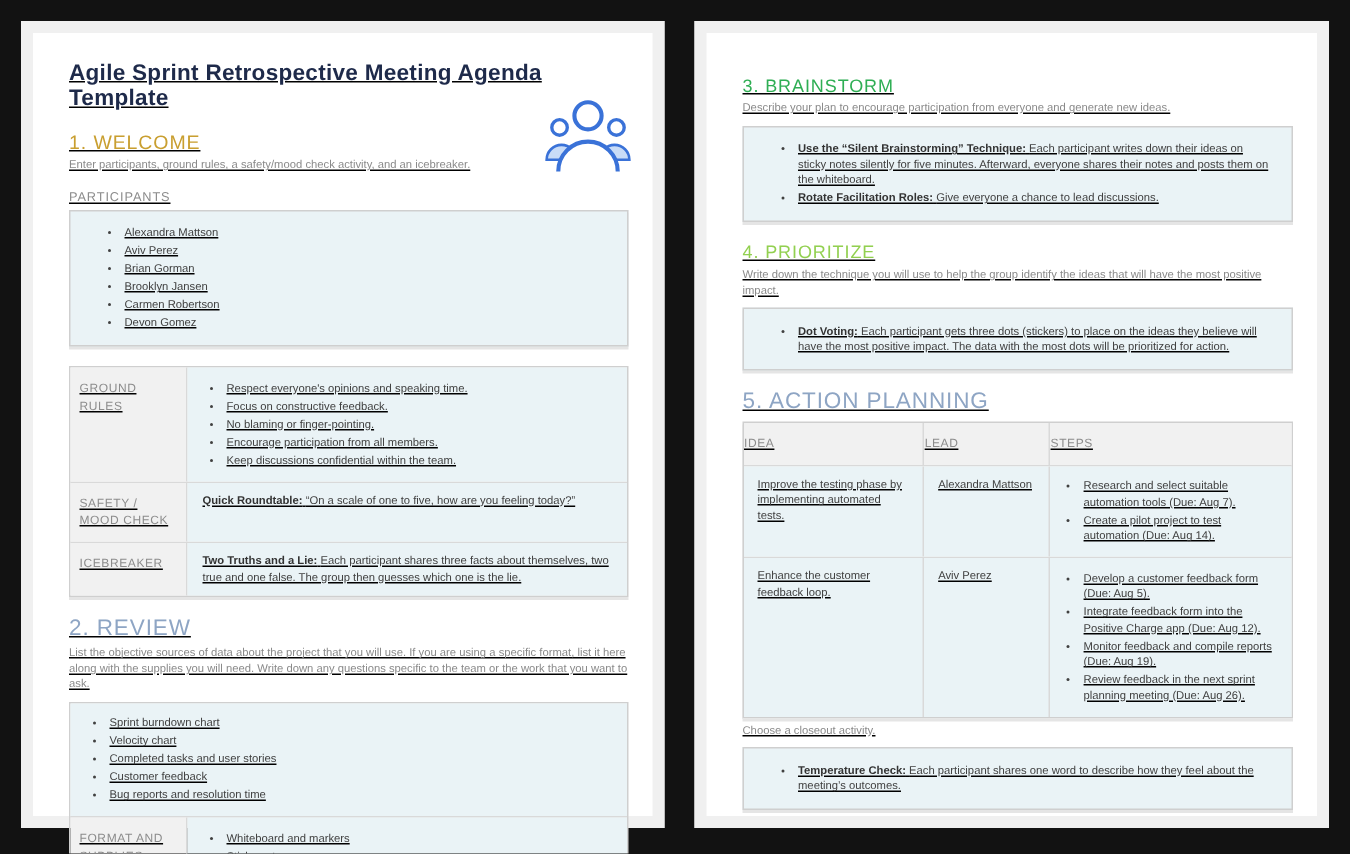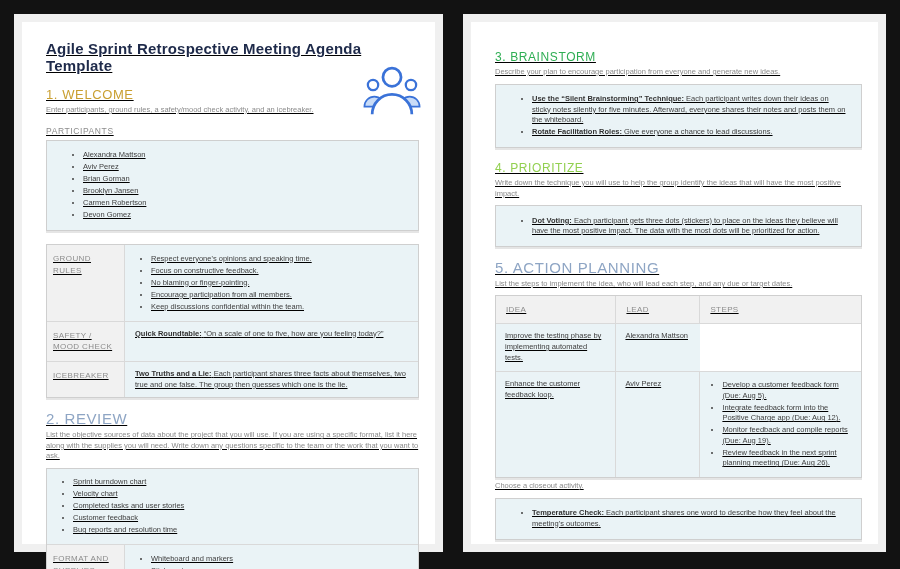--- a/index.html
+++ b/index.html
@@ -44,21 +44,21 @@
   .mt13{margin-top:13px;} .mt12{margin-top:12px;} .mt9{margin-top:9px;} .mt24{margin-top:24px;} .mt6{margin-top:6px;}
   
   .atable{border:1px solid var(--bord);box-shadow:0 2px 0 rgba(0,0,0,0.10);margin-top:5px;}
   .arow{display:flex;border-bottom:1px solid #d9d9d9;}
   .arow:last-child{border-bottom:none;}
   .acol1{flex:0 0 33%;}
   .acol2{flex:0 0 23%;}
   .acol3{flex:1;}
   .acell{padding:7px 9px;border-right:1px solid #d9d9d9;font-size:7.5px;line-height:1.45;color:var(--text);}
   .acell:last-child{border-right:none;}
-  .ahead .acell{background:var(--labelbg);color:var(--label);font-size:8px;letter-spacing:0.4px;padding:8px 10px;}
+  .ahead .acell{background:var(--labelbg);color:var(--label);font-size:8px;letter-spacing:0.4px;padding:8px 0;}
   .abody .acell{background:var(--cellbg);}
   .acell ul{padding-left:13px;}
   .team-icon{position:absolute;top:44px;right:14px;width:58px;height:50px;}
 </style>
 </head>
 <body>
 
 <div class="page" id="page1">
   <div class="inner">
 
@@ -163,31 +163,36 @@
 
     <h2 class="sec-head h-sm c-lime mt13">4. PRIORITIZE</h2>
     <p class="desc">Write down the technique you will use to help the group identify the ideas that will have the most positive impact.</p>
     <div class="box mt6">
       <ul>
         <li><b>Dot Voting:</b> <span>Each participant gets three dots (stickers) to place on the ideas they believe will have the most positive impact. The data with the most dots will be prioritized for action.</span></li>
       </ul>
     </div>
 
     <h2 class="sec-head h-lg c-slate mt12">5. ACTION PLANNING</h2>
-    <p class="desc">List the steps to implement the idea, who will lead each step, and any due or target dates.</p>
 
     <div class="atable">
       <div class="arow ahead">
         <div class="acell acol1">IDEA</div>
         <div class="acell acol2">LEAD</div>
         <div class="acell acol3">STEPS</div>
       </div>
       <div class="arow abody">
         <div class="acell acol1">Improve the testing phase by implementing automated tests.</div>
         <div class="acell acol2">Alexandra Mattson</div>
+        <div class="acell acol3">
+          <ul>
+            <li>Research and select suitable automation tools (Due: Aug 7).</li>
+            <li>Create a pilot project to test automation (Due: Aug 14).</li>
+          </ul>
+        </div>
       </div>
       <div class="arow abody">
         <div class="acell acol1">Enhance the customer feedback loop.</div>
         <div class="acell acol2">Aviv Perez</div>
         <div class="acell acol3">
           <ul>
             <li>Develop a customer feedback form (Due: Aug 5).</li>
             <li>Integrate feedback form into the Positive Charge app (Due: Aug 12).</li>
             <li>Monitor feedback and compile reports (Due: Aug 19).</li>
             <li>Review feedback in the next sprint planning meeting (Due: Aug 26).</li>

